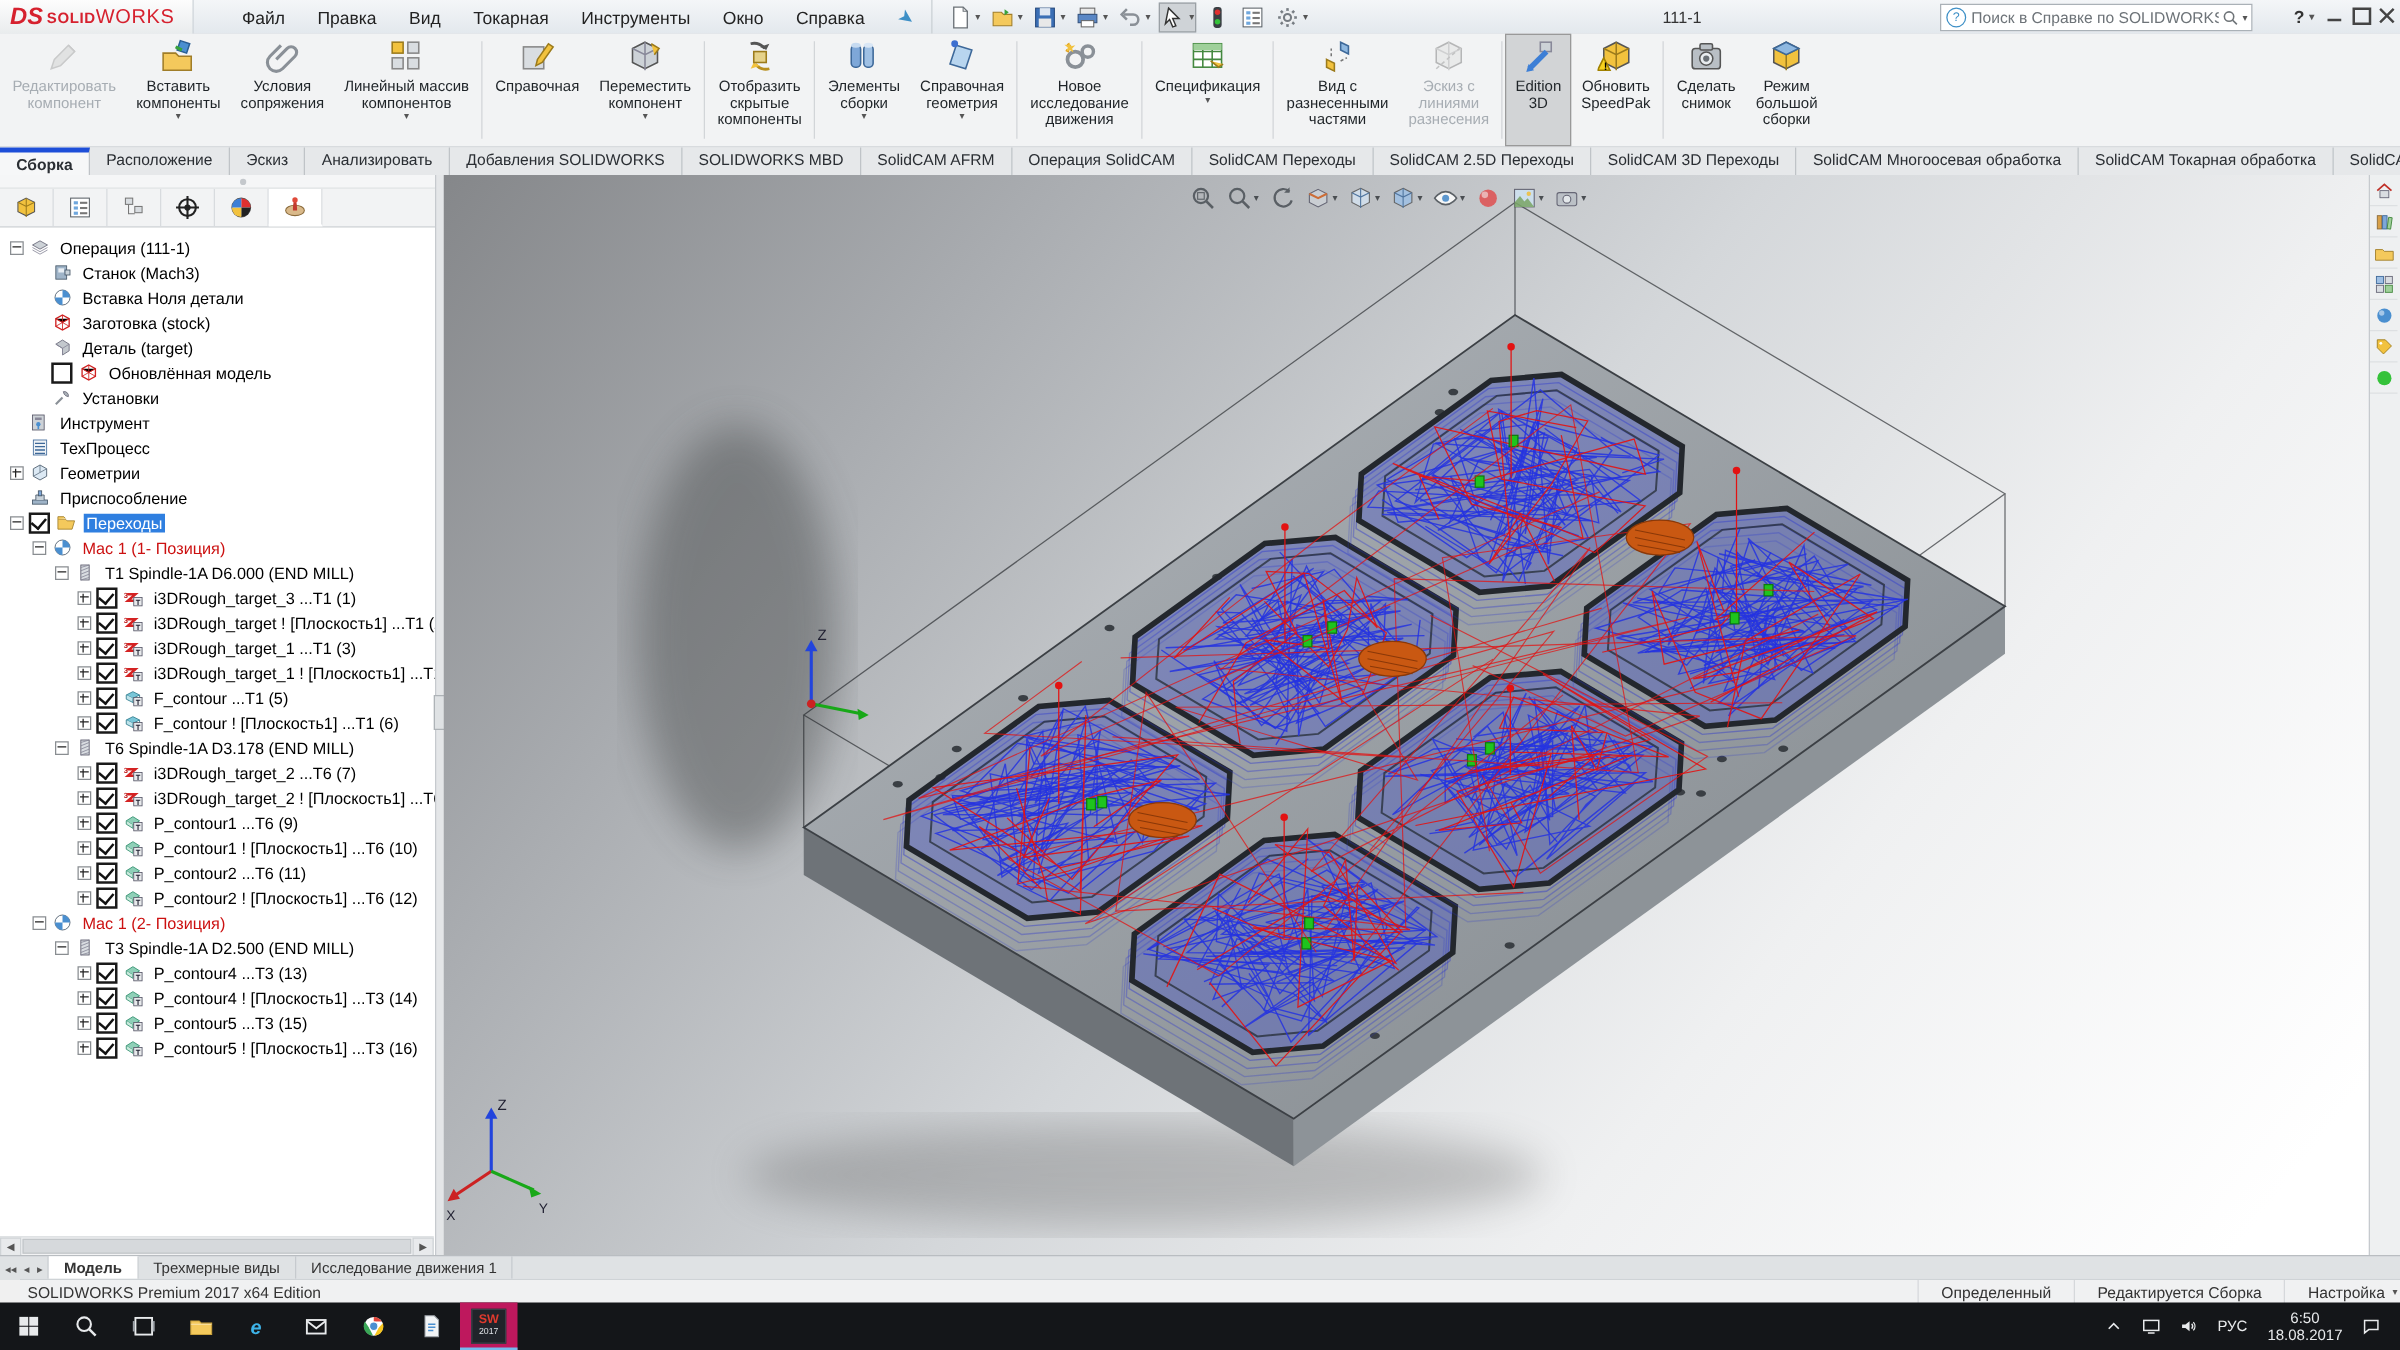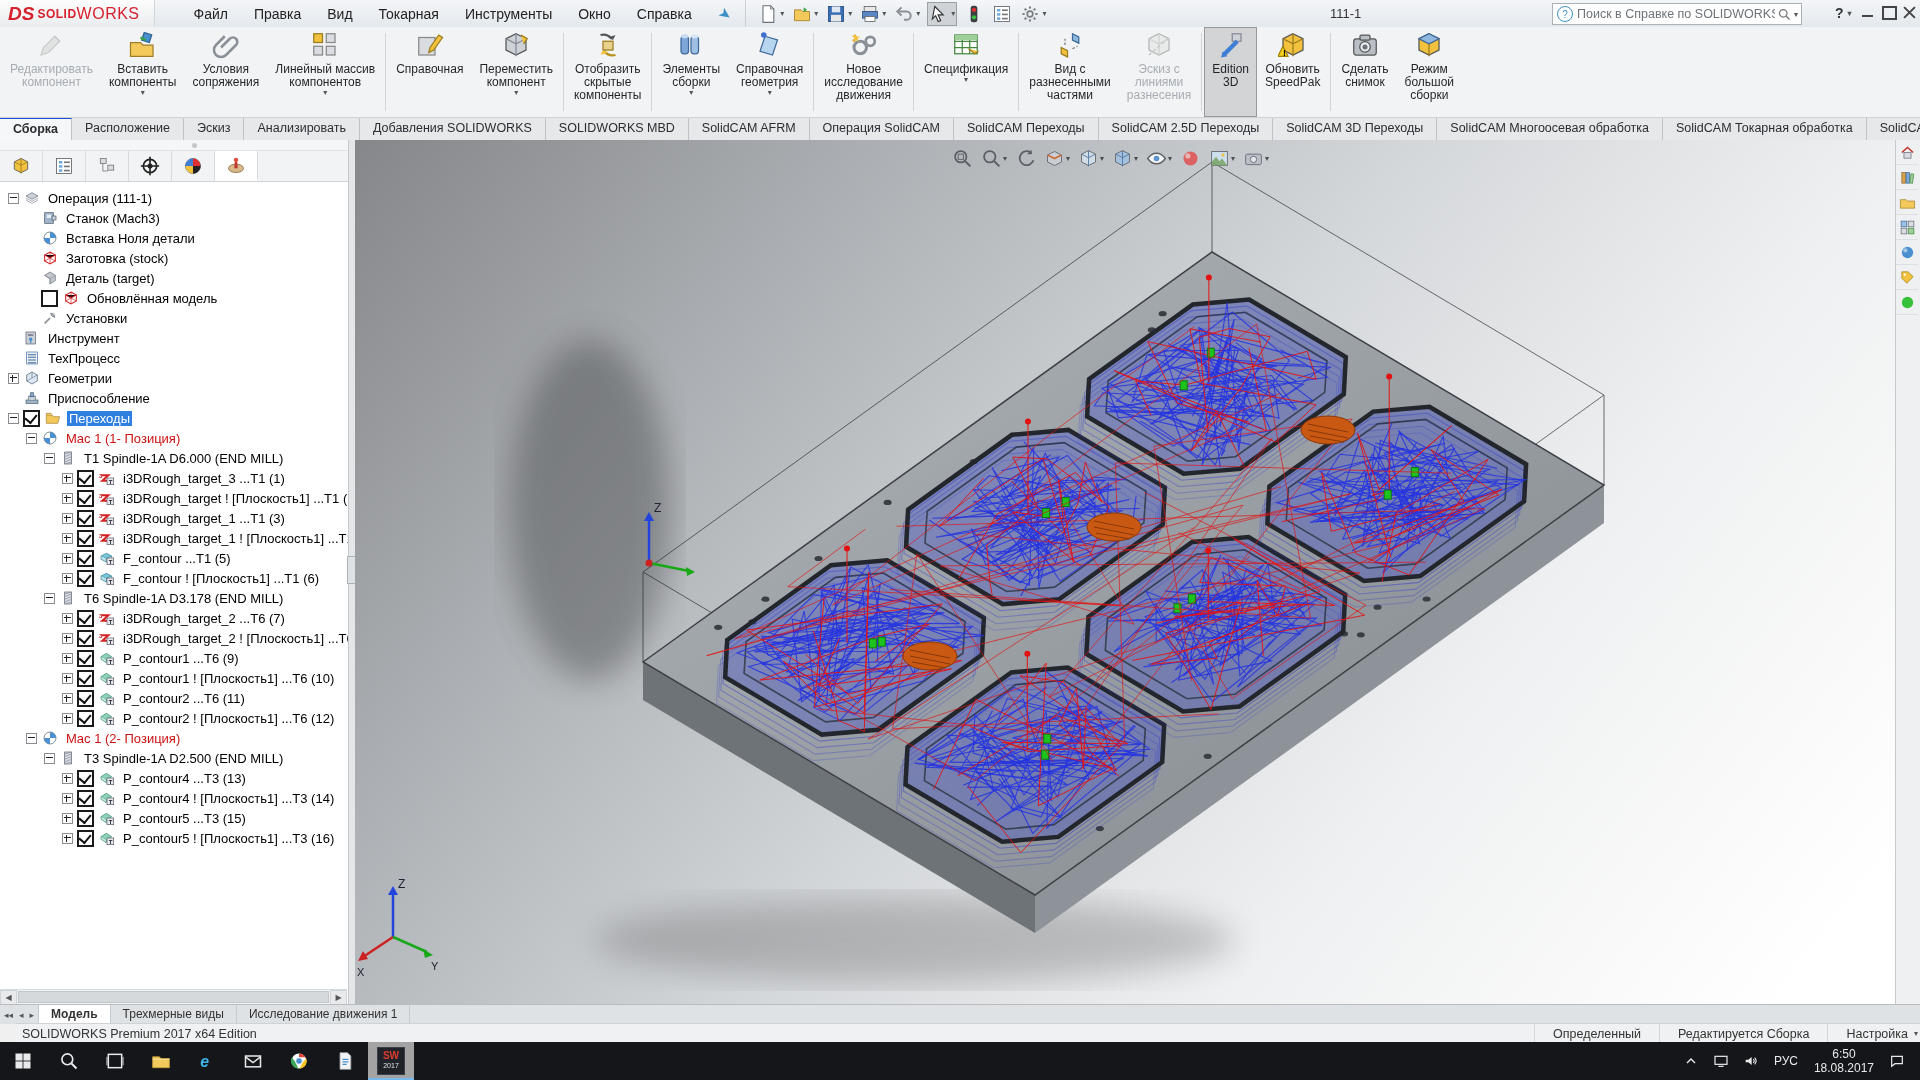--- a/index.html
+++ b/index.html
@@ -46,21 +46,21 @@
   .rb .ic{width:30px;height:30px;margin-bottom:3px;}
   .rb .car{font-size:8px;color:#555;line-height:8px;}
   .rb.disabled{color:#a7adb3;}
   .rb.disabled .ic{opacity:.38;filter:grayscale(1);}
   .rb.active{background:#d2d4d6;border:1px solid #999;padding:2px 7px 0;}
   .rdiv{width:1px;background:#d2d5d8;margin:6px 2px;}
   
   .cmdtabs{position:absolute;left:0;top:118px;width:1920px;height:22px;background:#e6e8ea;
     border-bottom:1px solid #b9bdc1;display:flex;font-size:12.5px;color:#2a2e33;align-items:stretch;}
   .ctab{padding:3px 13px 0;border-right:1px solid #bfc3c7;white-space:nowrap;}
-  .ctab.active{background:#f6f7f8;font-weight:bold;border-top:1px solid #1d4ed8;}
+  .ctab.active{background:#f6f7f8;font-weight:bold;border-top:4px solid #1d4ed8;}
   
   .panel{position:absolute;left:0;top:140px;width:348px;height:864px;background:#fff;
     border-right:1px solid #b9bdc1;overflow:hidden;}
   .pgrip{height:10px;background:#f5f6f7;border-bottom:1px solid #dfe2e4;position:relative;}
   .pgrip .dot{position:absolute;left:192px;top:3px;width:5px;height:5px;border-radius:50%;background:#c4c8cc;}
   .ptabs{height:30px;display:flex;border-bottom:1px solid #cfd3d6;background:#f2f3f4;}
   .ptab{width:42px;display:flex;align-items:center;justify-content:center;border-right:1px solid #d8dbde;}
   .ptab svg{width:20px;height:20px;}
   .ptab.active{background:#fff;border-bottom:2px solid #fff;}
   .tree{padding-top:6px;height:794px;overflow:hidden;}
@@ -111,21 +111,21 @@
     border-top:1px solid #cfd3d6;font-size:12.5px;color:#333;display:flex;align-items:center;}
   .sb-left{padding-left:6px;}
   .sb-right{margin-left:auto;display:flex;align-items:center;height:100%;}
   .sb-item{padding:0 18px;border-left:1px solid #d5d8db;height:100%;display:flex;align-items:center;}
   .sb-item .car{font-size:8px;color:#555;margin-left:6px;}
   
   .taskbar{position:absolute;left:0;top:1042px;width:1920px;height:38px;background:#141619;
     display:flex;align-items:stretch;color:#e8eaec;}
   .tbbtn{width:46px;display:flex;align-items:center;justify-content:center;}
   .tbbtn svg{width:20px;height:20px;}
-  .tbbtn.appactive{background:#a3a3a3;box-shadow:inset 0 -2px 0 #76b9ed;}
+  .tbbtn.appactive{background:#be185d;box-shadow:inset 0 -2px 0 #76b9ed;}
   .tray{margin-left:auto;display:flex;align-items:center;}
   .tricon{padding:0 7px;display:flex;align-items:center;justify-content:center;}
   .tricon svg{width:16px;height:16px;}
   .lang{font-size:12px;padding:0 8px;}
   .clock{font-size:12px;text-align:center;line-height:14px;padding:0 8px;}
   .showdesk{width:7px;border-left:1px solid #3a3f45;}
   .swbadge{position:relative;width:26px;height:26px;background:#20242a;border:1px solid #3a4048;
     display:flex;flex-direction:column;align-items:center;justify-content:center;line-height:10px;}
   .swbadge .s1{color:#e03a2e;font-weight:bold;font-size:10px;}
   .swbadge .s2{color:#dfe3e7;font-size:7px;}

